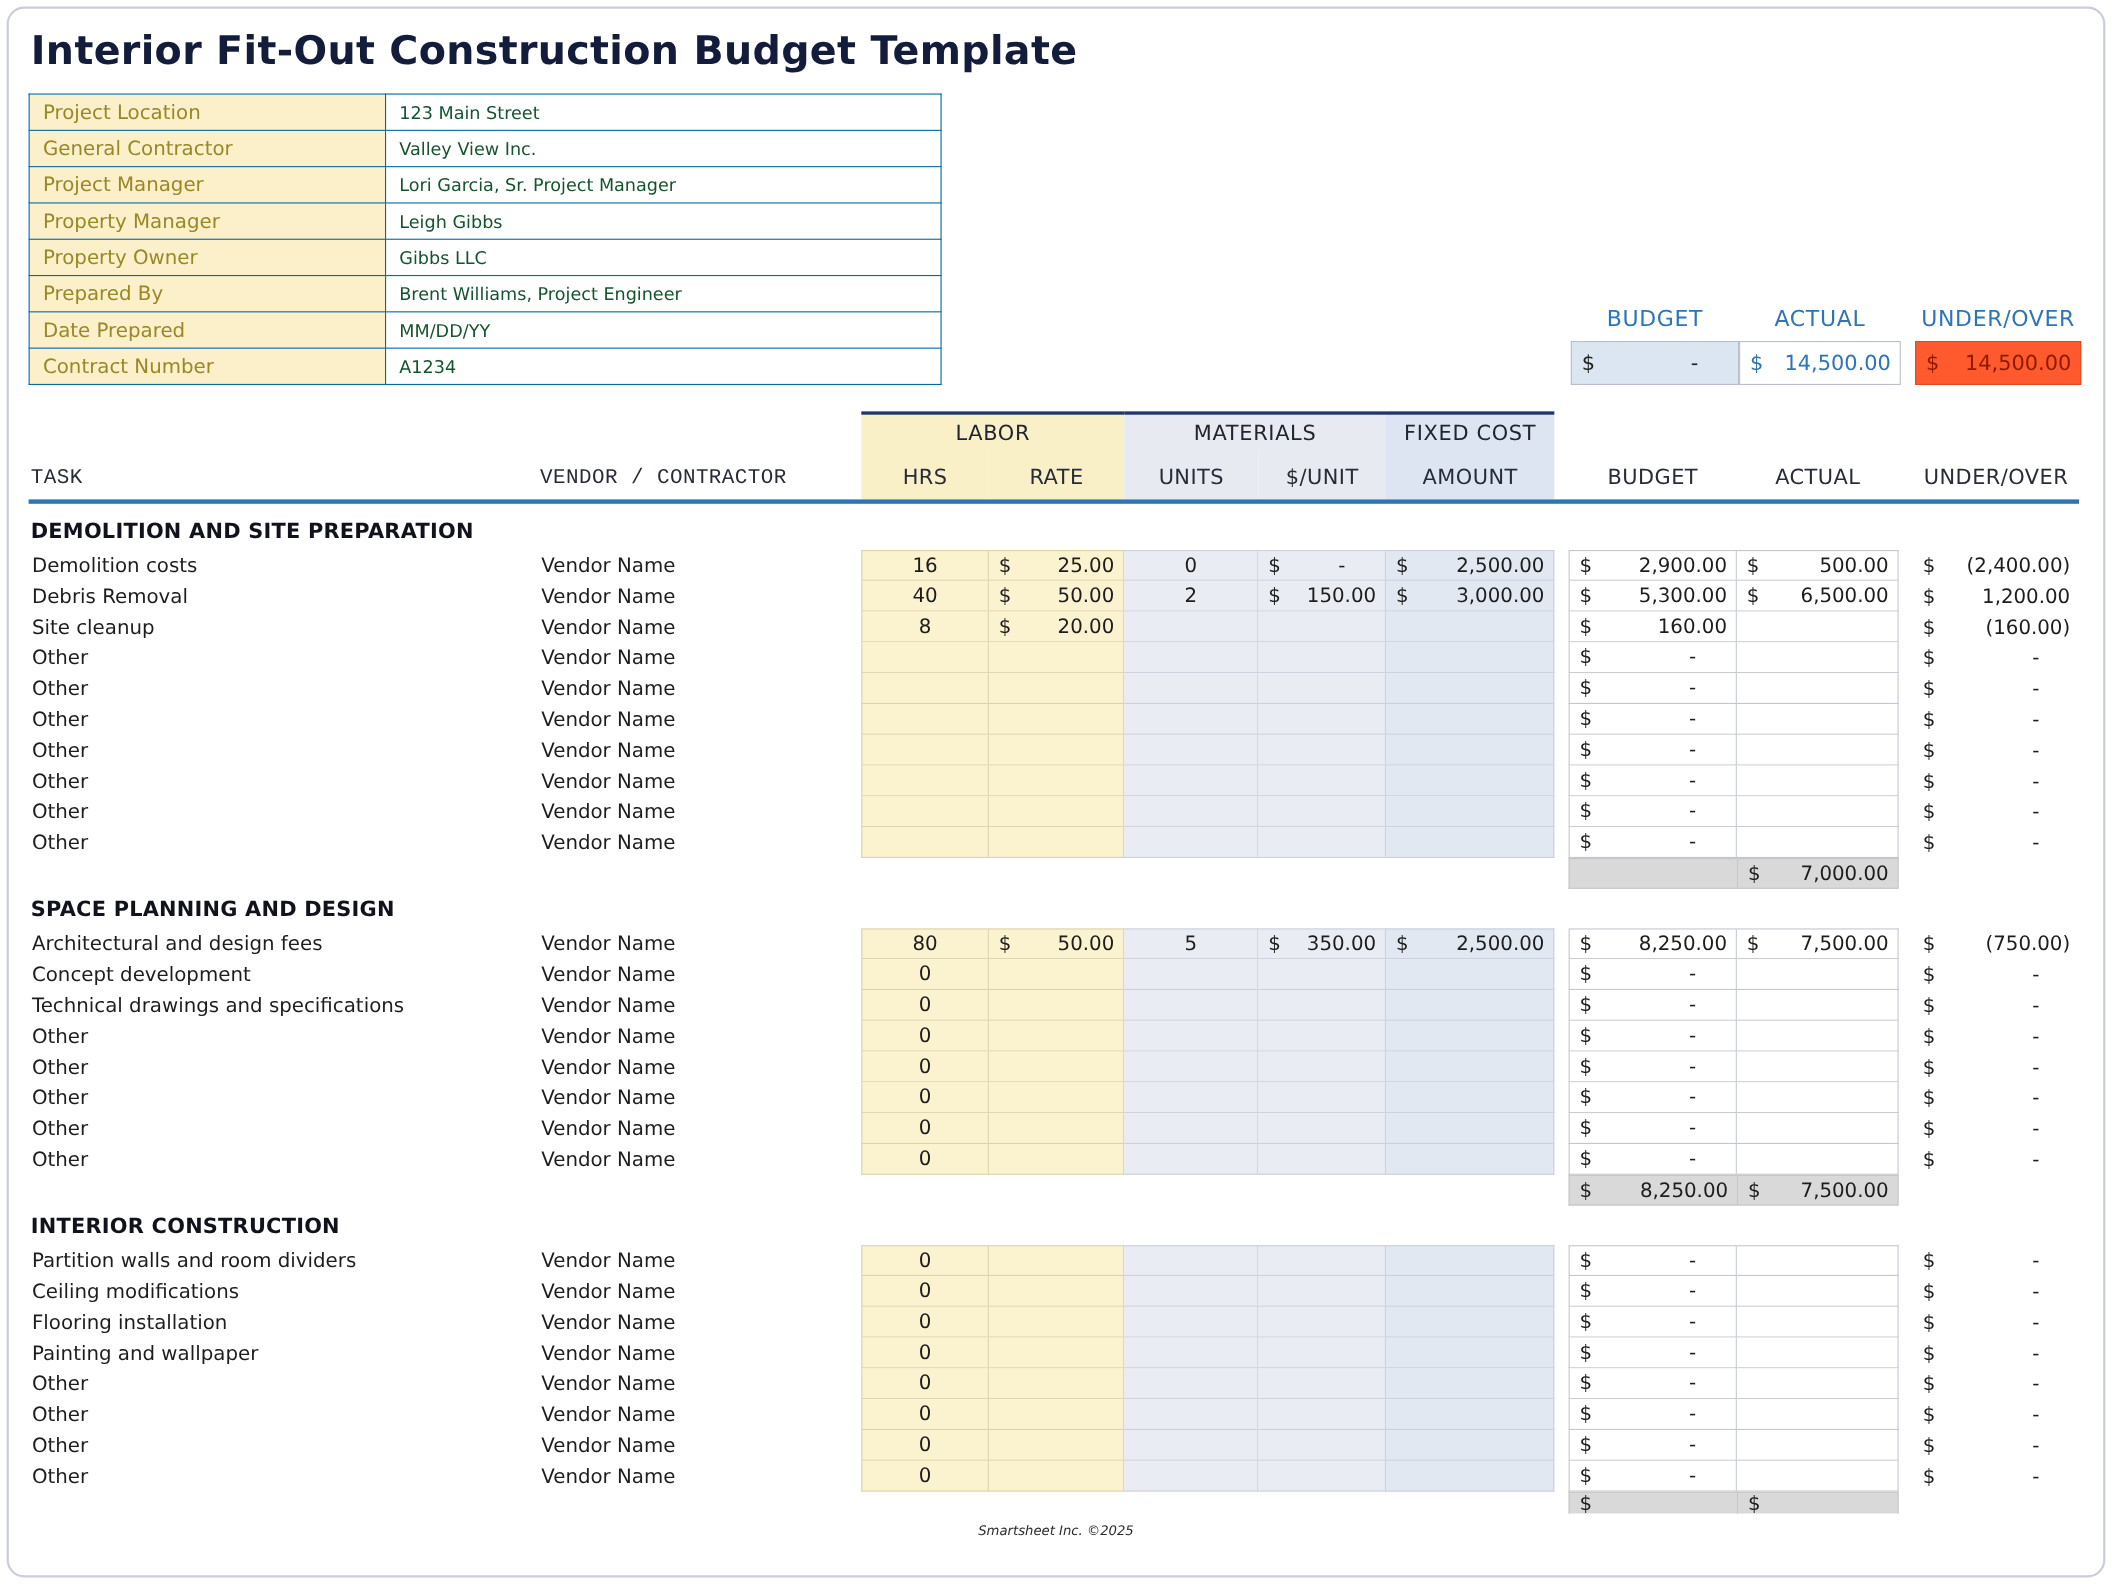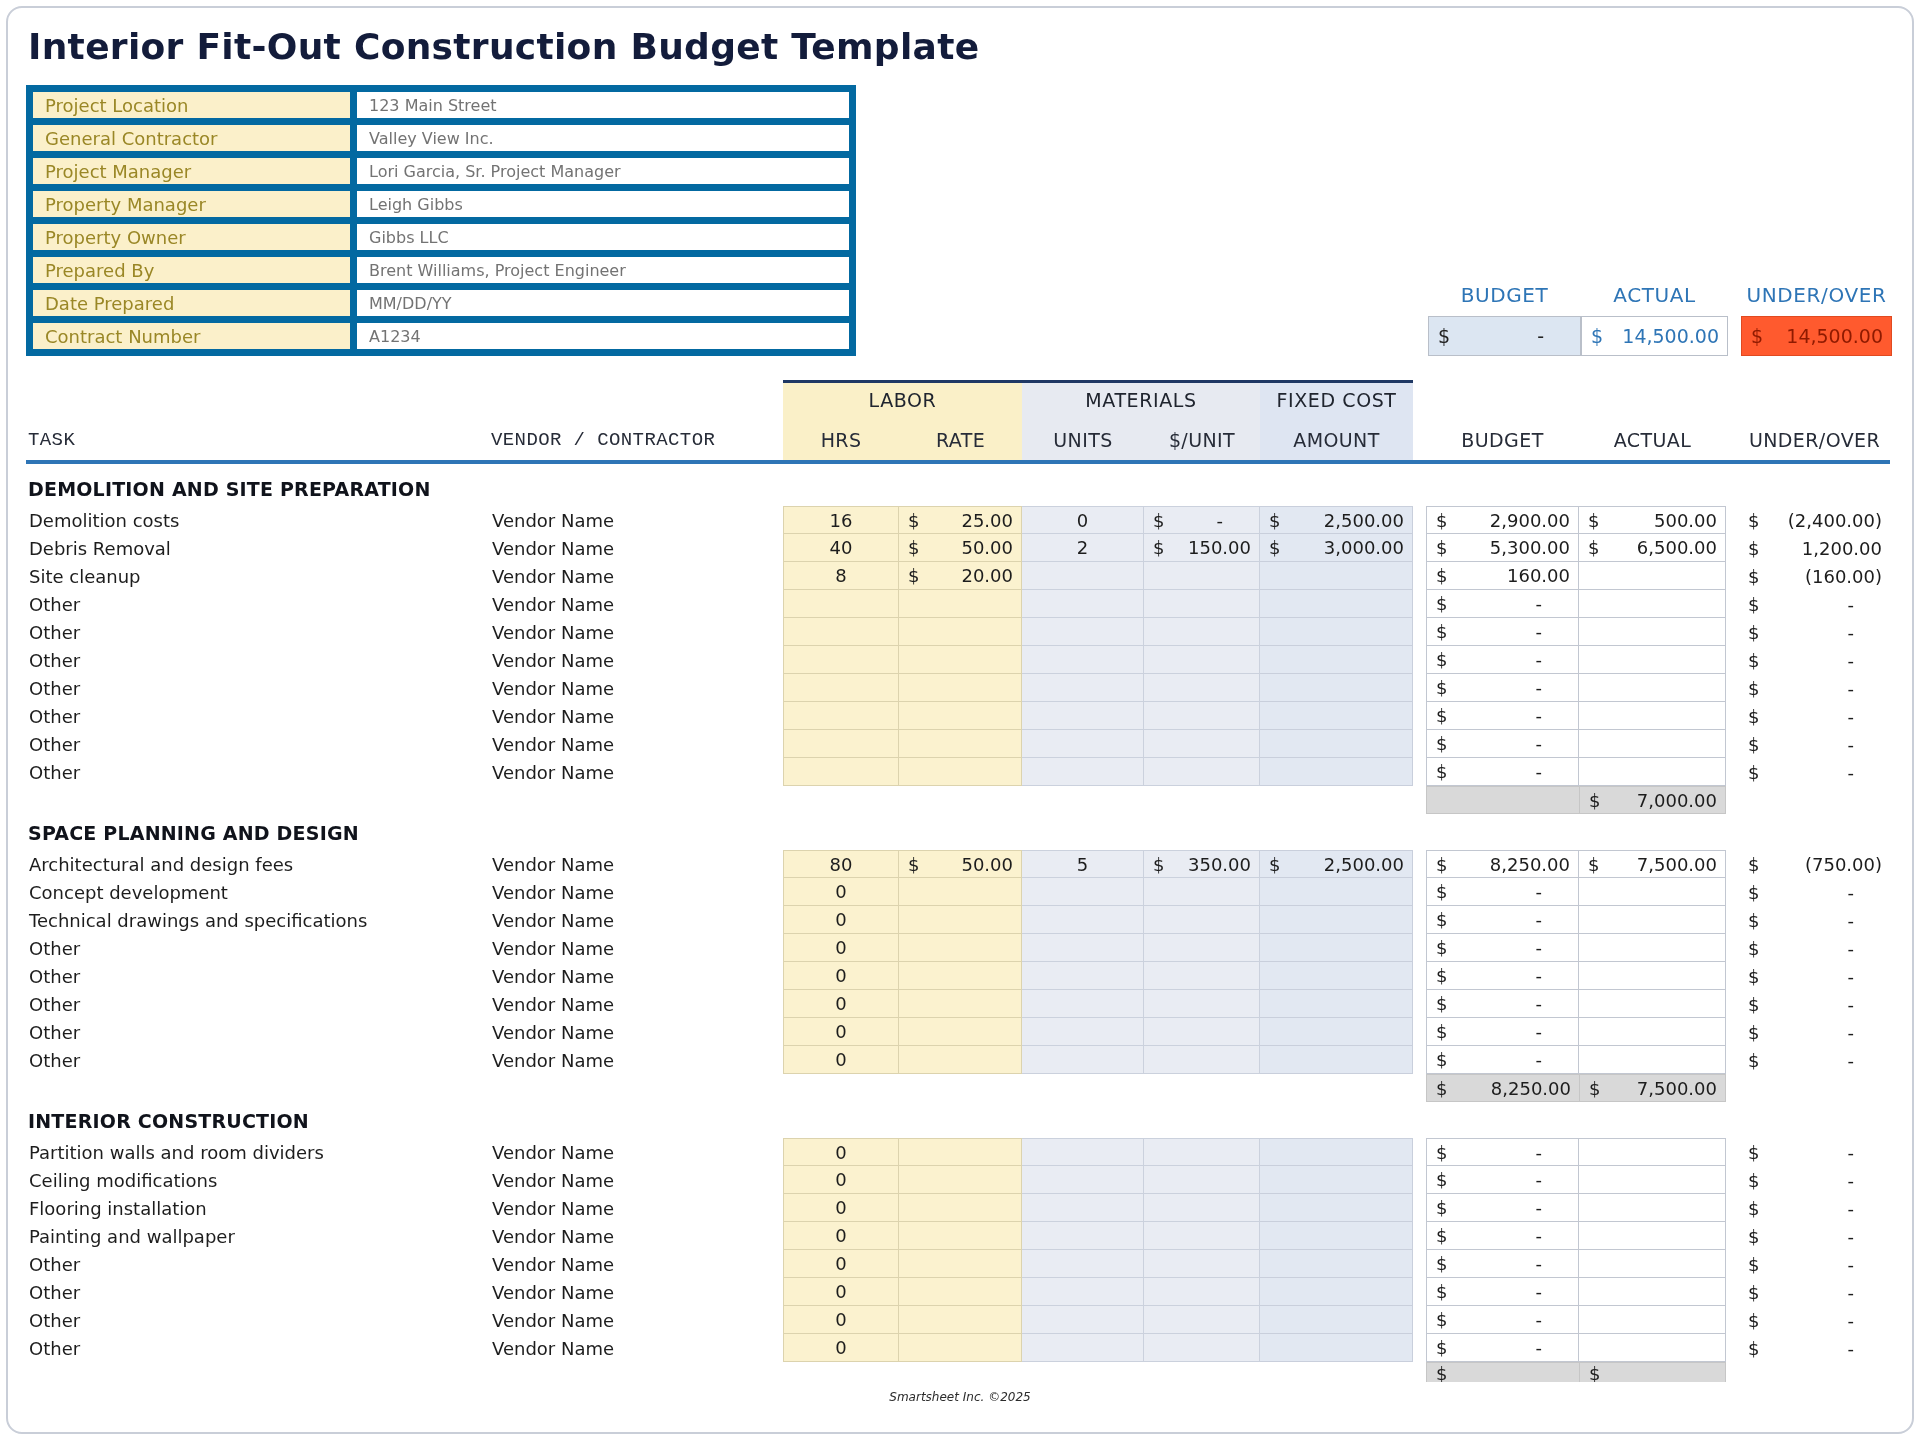--- a/index.html
+++ b/index.html
@@ -17,23 +17,23 @@
     padding: 14px 18px 10px 18px;
     overflow: hidden;
   }
   .title {
     font-size: 36px; font-weight: bold; color: #131c3b;
     letter-spacing: 0.3px; margin: 4px 0 18px 2px;
   }
   
   .toprow { display: flex; align-items: flex-end; justify-content: space-between; }
   table.info { border-collapse: collapse; width: 830px; }
-  table.info td { height: 33px; padding: 0 12px; border: 7px solid #0369a1; }
+  table.info td { height: 33px; padding: 0 12px; border: 1px solid #0369a1; }
   td.ilabel { background: #fbf0ca; color: #9a8726; width: 324px; font-size: 18px; border-color: #d9d2ae; }
-  td.ivalue { background: #fff; color: #737373; font-size: 16px; }
+  td.ivalue { background: #fff; color: #14532d; font-size: 16px; }
 
   .summary { width: 464px; margin-right: 2px; }
   .sum-head, .sum-cells { display: grid; grid-template-columns: 153px 147px 13px 151px; }
   .sum-head { margin-bottom: 9px; }
   .sum-h { text-align: center; color: #2e75b6; font-size: 20px; letter-spacing: 0.6px; }
   .sum-cells { height: 40px; }
   .sum-cell { border: 1px solid #b9bfc9; display: flex; align-items: center; font-size: 19px; }
   .sum-budget { background: #dce6f2; color: #222; }
   .sum-actual { background: #ffffff; color: #2e75b6; }
   .sum-uo { background: #ff5a2e; color: #8f1a00; border-color: #e04a20; }

